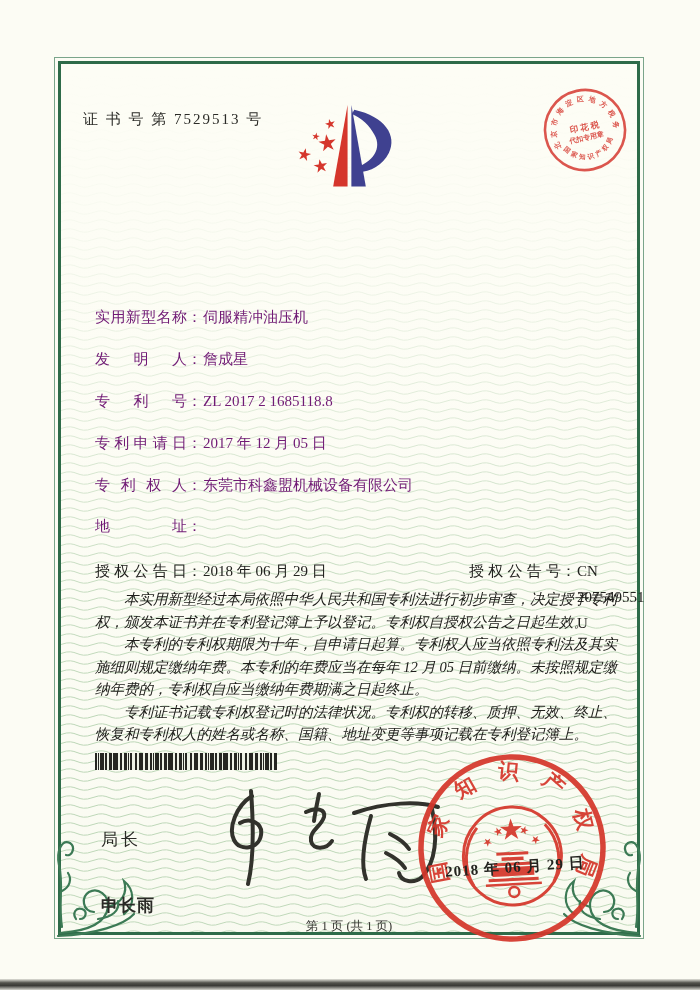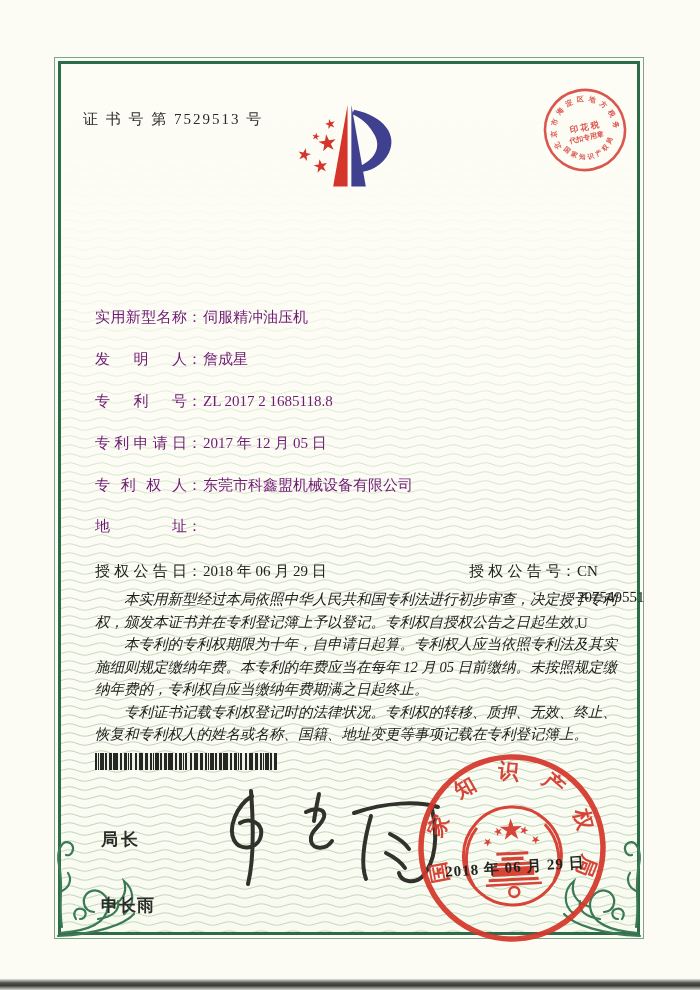--- a/index.html
+++ b/index.html
@@ -31,21 +31,21 @@
   .grant .right{position:absolute;left:338px;top:0;display:flex;margin-left:36px;}
   .grant .left{display:flex;justify-content:space-between;}
   .paras{left:34px;top:524px;width:522px;font-size:14.5px;line-height:22.5px;
          text-align:justify;font-style:italic;color:#20201d;}
   .paras p{margin:0;text-indent:2em;font-style:italic;}
   .barcode{left:34px;top:689px;width:182px;height:17px;
      background:
        repeating-linear-gradient(90deg,#262622 0 2px,rgba(0,0,0,0) 2px 5px),
        repeating-linear-gradient(90deg,#262622 0 1px,#eef1e6 1px 3px,#262622 3px 4px,#eef1e6 4px 7px,#262622 7px 9px,#eef1e6 9px 11px);}
   .director-title{left:40px;top:764px;font-family:"Liberation Sans","DejaVu Sans",sans-serif;
-         font-size:17px;font-weight:700;color:#2a2a26;letter-spacing:3px;}
+         font-size:17px;font-weight:400;color:#2a2a26;letter-spacing:3px;}
   .director-name{left:40px;top:796px;font-family:"Liberation Sans","DejaVu Sans",sans-serif;
          font-size:17px;font-weight:600;color:#2a2a26;letter-spacing:1px;margin-top:34px;}
   .signature{left:145px;top:722px;}
   .seal{left:351px;top:684px;}
   .seal-date{left:348px;top:794px;width:212px;text-align:center;font-size:15px;
              letter-spacing:1px;color:#23231f;transform:rotate(-4deg);font-weight:600;}
   .tax-stamp{left:462px;top:4px;}
   .footer{left:0;right:0;top:854px;text-align:center;font-size:12.5px;color:#33332e;}
 </style>
 </head>
@@ -227,16 +227,17 @@
             <textPath href="#taxTop">北京市海淀区地方税务局</textPath>
           </text>
           <text font-size="6.5" font-weight="bold" letter-spacing="2.6" fill="#d8453c" font-family="Liberation Serif, DejaVu Serif, serif">
             <textPath href="#taxBot">国家知识产权局</textPath>
           </text>
           <text x="0" y="0" text-anchor="middle" font-size="8.5" font-weight="bold" fill="#d8453c" font-family="Liberation Serif, DejaVu Serif, serif">印 花 税</text>
           <text x="0" y="10" text-anchor="middle" font-size="7" font-weight="bold" fill="#d8453c" font-family="Liberation Serif, DejaVu Serif, serif">代扣专用章</text>
         </g>
       </svg>
 
+      <div class="abs footer">第 1 页 (共 1 页)</div>
 
     </div>
   </div>
 </div>
 
 </body></html>

